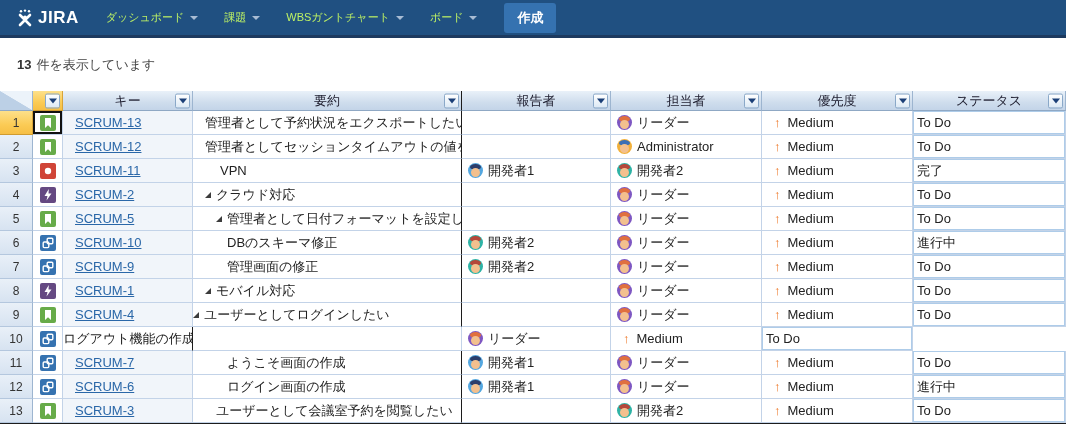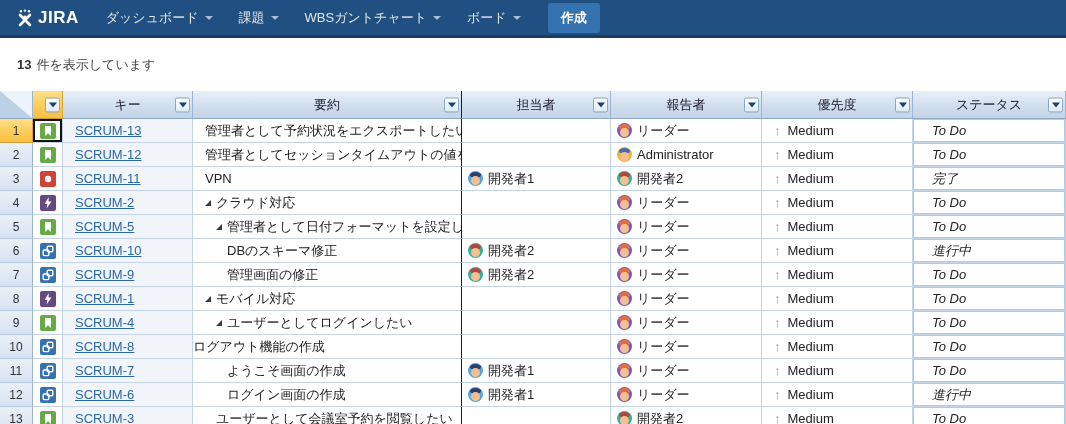--- a/index.html
+++ b/index.html
@@ -5,36 +5,36 @@
   * { margin:0; padding:0; box-sizing:border-box; }
   html,body { width:1066px; height:424px; overflow:hidden; background:#fff;
     font-family:"Liberation Sans","DejaVu Sans",sans-serif; }
 
   
   .navbar { height:38px; background:#205081; border-bottom:3px solid #1d3a5f;
     display:flex; align-items:center; padding:0 10px; }
   .logo { display:flex; align-items:center; margin:0 14px 0 6px; }
   .logo svg { margin-right:4px; }
   .logo-text { color:#fff; font-weight:bold; font-size:17px; letter-spacing:.5px; }
-  .nav-item { color:#e5e5e5; font-size:13px; padding:0 13px; height:38px;
+  .nav-item { color:#bef264; font-size:11px; padding:0 13px; height:38px;
     display:flex; align-items:center; cursor:pointer; white-space:nowrap; }
   .caret { width:0; height:0; border-left:4px solid transparent; border-right:4px solid transparent;
     border-top:4px solid #a8bcd4; margin-left:6px; }
   .create-btn { background:#3572b0; color:#fff; font-size:13px; font-weight:bold;
     border:none; border-radius:3px; padding:6px 13px; margin-left:14px; cursor:pointer; }
 
   
   .count-bar { height:53px; display:flex; align-items:center; padding-left:17px;
     font-size:13px; color:#444; }
   .count-bar b { margin-right:5px; color:#333; }
 
   
   .grid { width:1066px; border-bottom:2px solid #1c1c1c; }
   .grow { display:grid; grid-template-columns:33px 30px 130px 269px 149px 151px 151px 153px; }
-  .hrow { height:28px; }
+  .hrow { height:20px; }
   .drow { height:24px; }
   .cell { position:relative; overflow:hidden; white-space:nowrap;
     border-right:1px solid #c3d3e8; border-bottom:1px solid #c3d3e8;
     font-size:13px; color:#222; background:#fff; display:flex; align-items:center; }
   .hcell { background:linear-gradient(#e9f1f9,#cfdded 60%,#c3d4e8);
     border-right:1px solid #9db5d0; border-bottom:1px solid #8fa8c4;
     justify-content:center; font-size:13px; color:#223; }
   .hcell.hl, .rn.hl { background:linear-gradient(#fde08a,#fbcb55 60%,#f6bf45);
     border-right:1px solid #d8a43a; border-bottom:1px solid #cf9b30; }
   .corner { background:linear-gradient(to top right,#bcd0e6 49%,#ecf3fa 51%); }
@@ -54,21 +54,21 @@
   .tri { width:0; height:0; border-bottom:6px solid #3c3c3c; border-left:6px solid transparent;
     margin-right:5px; flex:none; }
   .person { display:flex; align-items:center; padding-left:6px; }
   .avatar { position:relative; width:15px; height:15px; border-radius:50%;
     margin-right:5px; flex:none; overflow:hidden; }
   .av-hair { position:absolute; top:1px; left:2px; width:11px; height:6px; border-radius:50%; }
   .av-face { position:absolute; bottom:1px; left:3px; width:9px; height:9px;
     border-radius:50%; background:#f3c08e; }
   .pric { padding-left:12px; }
   .pri-arrow { color:#ee7624; font-weight:bold; margin-right:7px; font-size:13px; }
-  .statc { padding-left:19px; box-shadow:inset 0 0 0 1px #aecce9;font-style:italic; }
+  .statc { padding-left:4px; box-shadow:inset 0 0 0 1px #aecce9; }
   .ticon { width:16px; height:16px; display:block; }
 </style>
 </head>
 <body>
 
 <div class="navbar">
   <div class="logo">
     <svg width="18" height="18" viewBox="0 0 18 18">
       <circle cx="5" cy="2.2" r="1.2" fill="#fff"></circle>
         <circle cx="9" cy="1.6" r="1.2" fill="#fff"></circle>
@@ -116,27 +116,27 @@
           <span class="fcaret"></span>
         </span>
     </div>
     <div class="cell hcell sumc">
       <span>要約</span>
       <span class="fbtn">
           <span class="fcaret"></span>
         </span>
     </div>
     <div class="cell hcell">
-      <span>担当者</span>
+      <span>報告者</span>
       <span class="fbtn">
           <span class="fcaret"></span>
         </span>
     </div>
     <div class="cell hcell">
-      <span>報告者</span>
+      <span>担当者</span>
       <span class="fbtn">
           <span class="fcaret"></span>
         </span>
     </div>
     <div class="cell hcell">
       <span>優先度</span>
       <span class="fbtn">
           <span class="fcaret"></span>
         </span>
     </div>
@@ -216,21 +216,21 @@
         <div class="cell rn">3</div>
         <div class="cell ic">
           <svg class="ticon" viewBox="0 0 16 16">
             <rect width="16" height="16" rx="2" fill="#d04437"></rect>
             <circle cx="8" cy="8" r="3.2" fill="#fff"></circle>
           </svg>
         </div>
         <div class="cell keyc">
           <a href="#">SCRUM-11</a>
         </div>
-        <div class="cell sumc" style="padding-left:12px">
+        <div class="cell sumc" style="padding-left:27px">
           <span>VPN</span>
         </div>
         <div class="cell">
           <span class="person">
             <span class="avatar" style="background:#54a7e0">
               <span class="av-hair" style="background:#2c3e6b"></span>
               <span class="av-face"></span>
             </span>
             <span>開発者1</span>
           </span>
@@ -437,21 +437,21 @@
         <div class="cell rn">9</div>
         <div class="cell ic">
           <svg class="ticon" viewBox="0 0 16 16">
             <rect width="16" height="16" rx="2" fill="#67ab49"></rect>
             <path d="M5 3h6v10L8 10.2 5 13z" fill="#fff"></path>
           </svg>
         </div>
         <div class="cell keyc">
           <a href="#">SCRUM-4</a>
         </div>
-        <div class="cell sumc" style="padding-left:23px">
+        <div class="cell sumc" style="">
           <span class="tri"></span>
           <span>ユーザーとしてログインしたい</span>
         </div>
         <div class="cell"></div>
         <div class="cell">
           <span class="person">
             <span class="avatar" style="background:#7e57c2">
               <span class="av-hair" style="background:#e0703f"></span>
               <span class="av-face"></span>
             </span>
@@ -468,23 +468,20 @@
       </div>
       <div class="grow drow">
         <div class="cell rn">10</div>
         <div class="cell ic">
           <svg class="ticon" viewBox="0 0 16 16">
             <rect width="16" height="16" rx="2" fill="#3572b0"></rect>
             <rect x="3.2" y="7" width="5.6" height="5.6" rx="1" fill="none" stroke="#fff" stroke-width="1.4"></rect>
             <rect x="7.2" y="3.2" width="5.6" height="5.6" rx="1" fill="none" stroke="#fff" stroke-width="1.4"></rect>
           </svg>
         </div>
-        <div class="cell keyc">
-          <a href="#">SCRUM-8</a>
-        </div>
         <div class="cell sumc" style="">
           <span>ログアウト機能の作成</span>
         </div>
         <div class="cell"></div>
         <div class="cell">
           <span class="person">
             <span class="avatar" style="background:#7e57c2">
               <span class="av-hair" style="background:#e0703f"></span>
               <span class="av-face"></span>
             </span>

